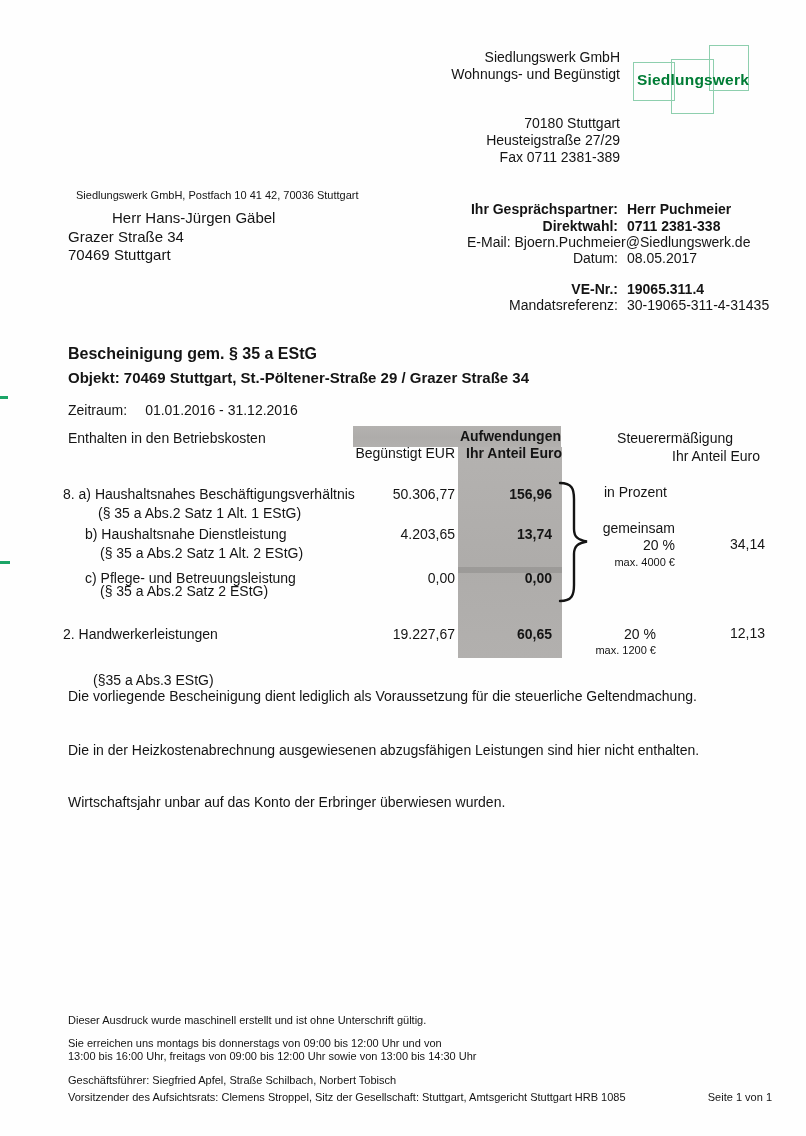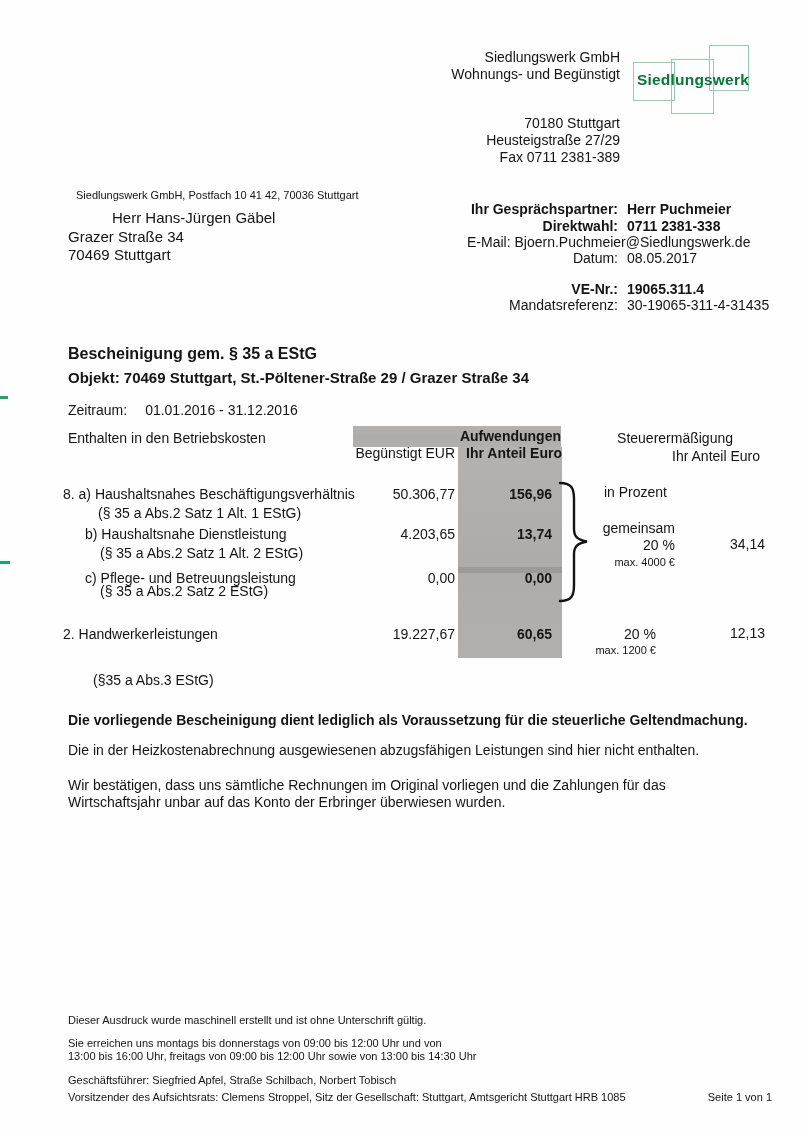--- a/index.html
+++ b/index.html
@@ -122,23 +122,22 @@
   <div class="abs t14 right" style="left:665px;top:536px;width:100px;">34,14</div>
 
   <div class="abs t14" style="left:63px;top:626px;">2. Handwerkerleistungen</div>
   <div class="abs t14" style="left:93px;top:645px;margin-top:27px;">(§35 a Abs.3 EStG)</div>
   <div class="abs t14 right" style="left:355px;top:626px;width:100px;">19.227,67</div>
   <div class="abs t14 b right" style="left:458px;top:626px;width:94px;">60,65</div>
   <div class="abs t14 center" style="left:556px;top:626px;width:100px;">20 %</div>
   <div class="abs t11 center" style="left:556px;top:644px;width:100px;">max. 1200 €</div>
   <div class="abs t14 right" style="left:665px;top:625px;width:100px;">12,13</div>
 
-  <div class="abs t14" style="left:68px;top:712px;font-weight:bold;">Die vorliegende Bescheinigung dient lediglich als Voraussetzung für die steuerliche Geltendmachung.</div>
+  <div class="abs t14" style="left:68px;top:688px;">Die vorliegende Bescheinigung dient lediglich als Voraussetzung für die steuerliche Geltendmachung.</div>
   <div class="abs t14" style="left:68px;top:742px;">Die in der Heizkostenabrechnung ausgewiesenen abzugsfähigen Leistungen sind hier nicht enthalten.</div>
-  <div class="abs t14" style="left:68px;top:777px;">Wir bestätigen, dass uns sämtliche Rechnungen im Original vorliegen und die Zahlungen für das</div>
   <div class="abs t11" style="left:68px;top:1014px;">Dieser Ausdruck wurde maschinell erstellt und ist ohne Unterschrift gültig.</div>
 
   <div class="abs t14" style="left:68px;top:794px;">Wirtschaftsjahr unbar auf das Konto der Erbringer überwiesen wurden.</div>
   <div class="abs t11" style="left:68px;top:1037px;">Sie erreichen uns montags bis donnerstags von 09:00 bis 12:00 Uhr und von</div>
   <div class="abs t11" style="left:68px;top:1050px;">13:00 bis 16:00 Uhr, freitags von 09:00 bis 12:00 Uhr sowie von 13:00 bis 14:30 Uhr</div>
   <div class="abs t11" style="left:68px;top:1074px;">Geschäftsführer: Siegfried Apfel, Straße Schilbach, Norbert Tobisch</div>
   <div class="abs t11" style="left:68px;top:1091px;">Vorsitzender des Aufsichtsrats: Clemens Stroppel, Sitz der Gesellschaft: Stuttgart, Amtsgericht Stuttgart HRB 1085</div>
   <div class="abs t11 right" style="left:672px;top:1091px;width:100px;">Seite 1 von 1</div>
 
 </div>

